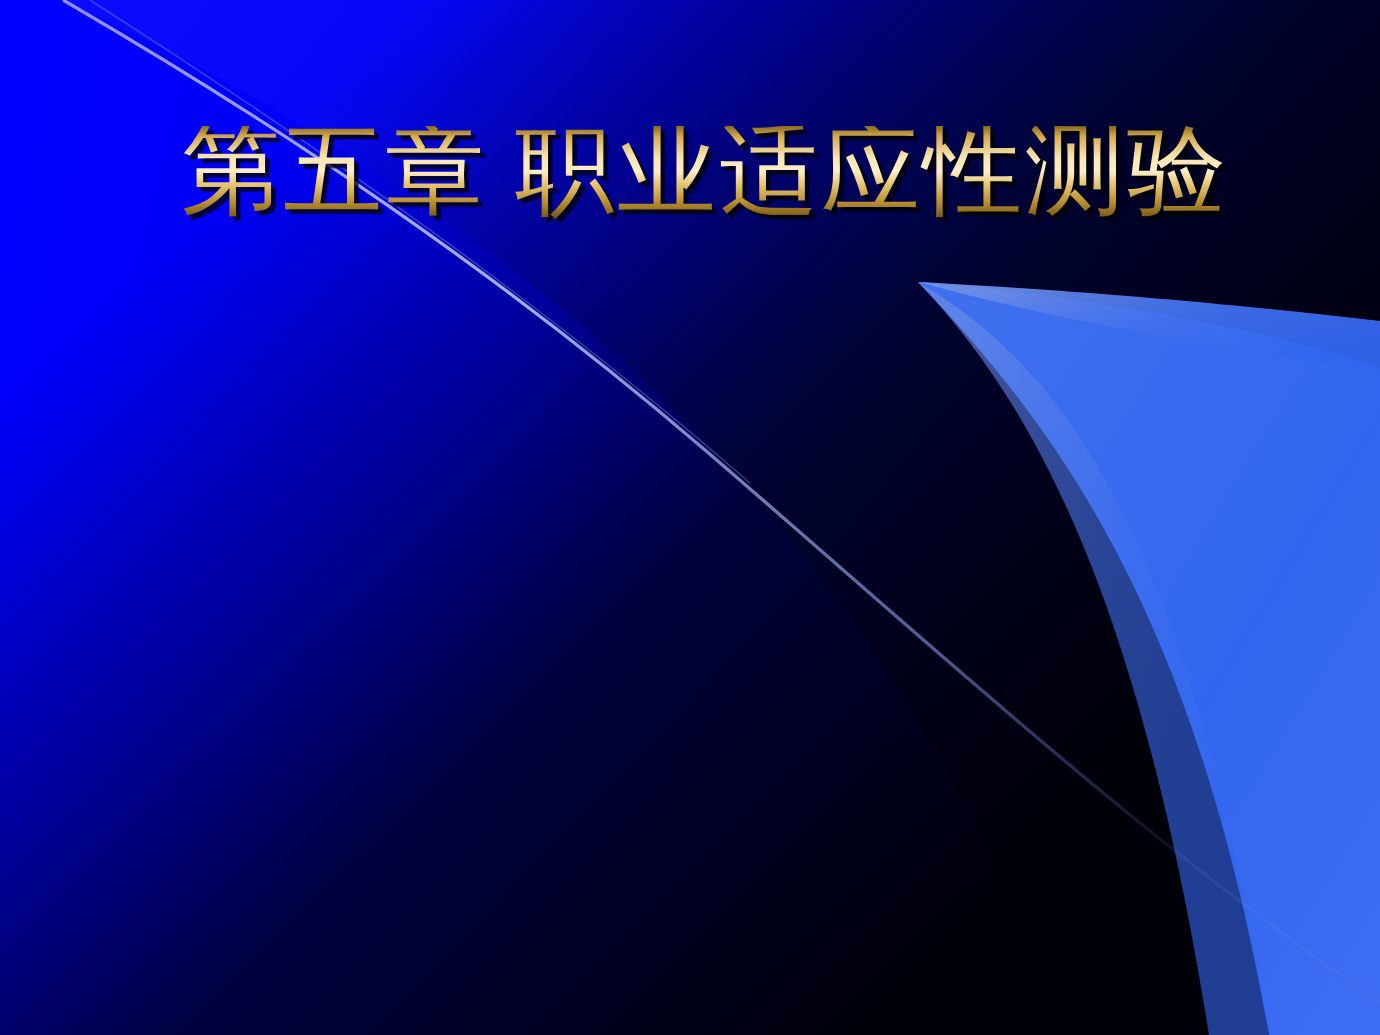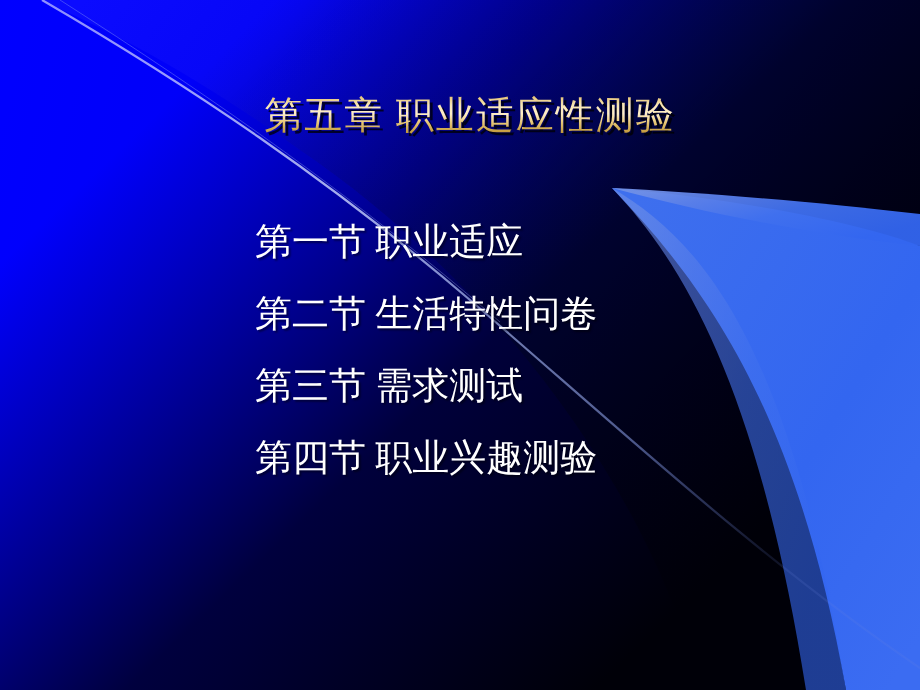--- a/index.html
+++ b/index.html
@@ -28,21 +28,21 @@
 
   
   #title {
     position: absolute;
     left: 0;
     top: 84px;
     width: 920px;
     text-align: center;
     padding-left: 20px;
     box-sizing: border-box;
-    font-size: 38px;
+    font-size: 66px;
     line-height: 62px;
     letter-spacing: 2px;
     font-weight: 400;
     white-space: nowrap;
     background: linear-gradient(to bottom,
         #8a6a1c 0%,
         #d8ae52 12%,
         #f8e6b4 34%,
         #ffeec8 48%,
         #e8c877 62%,
@@ -149,20 +149,14 @@
     <path d="M42,0
              C190,86 330,180 470,300
              C610,420 760,560 920,668" fill="none" stroke="url(#gradArc)" stroke-width="2.2"></path>
 
     <path d="M60,0
              C210,96 360,200 500,322" fill="none" stroke="#9fb2f0" stroke-width="1" opacity="0.35"></path>
   </svg>
 
   <div id="title">第五章 职业适应性测验</div>
 
-  <div id="toc">
-    <div class="toc-line">第一节 职业适应</div>
-    <div class="toc-line">第二节 生活特性问卷</div>
-    <div class="toc-line">第三节 需求测试</div>
-    <div class="toc-line">第四节 职业兴趣测验</div>
-  </div>
 
 </div>
 
 </body></html>

